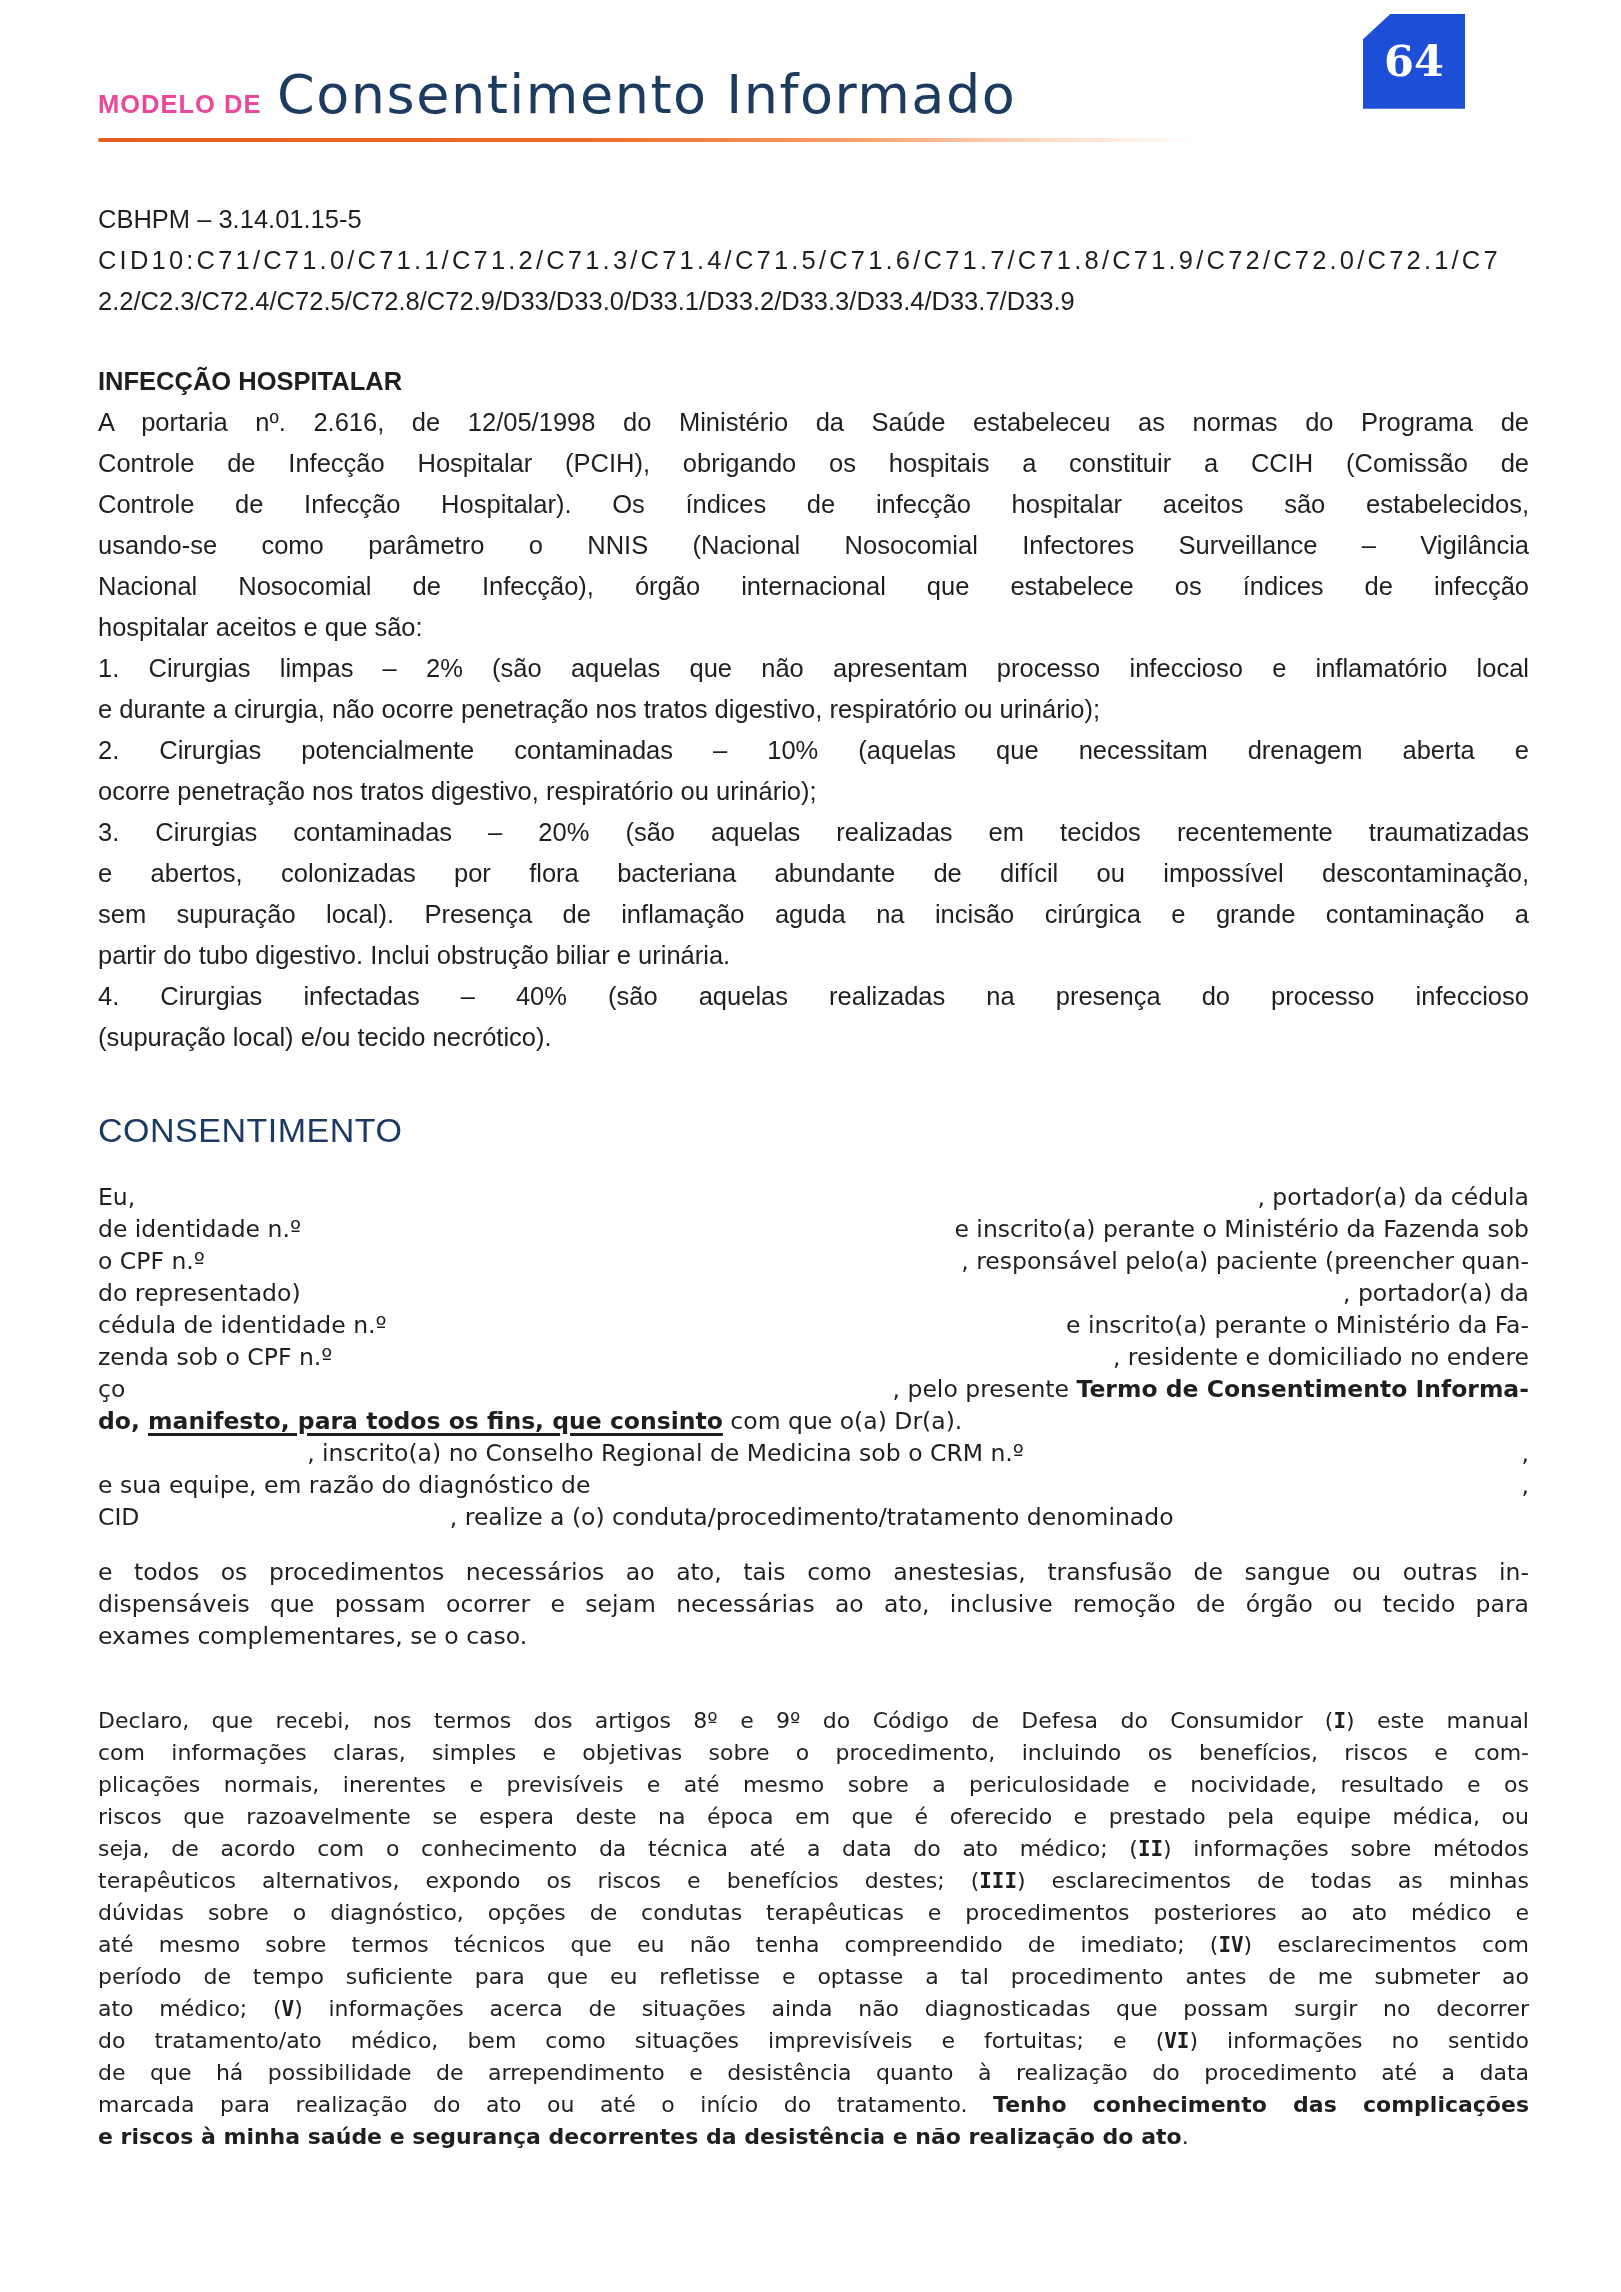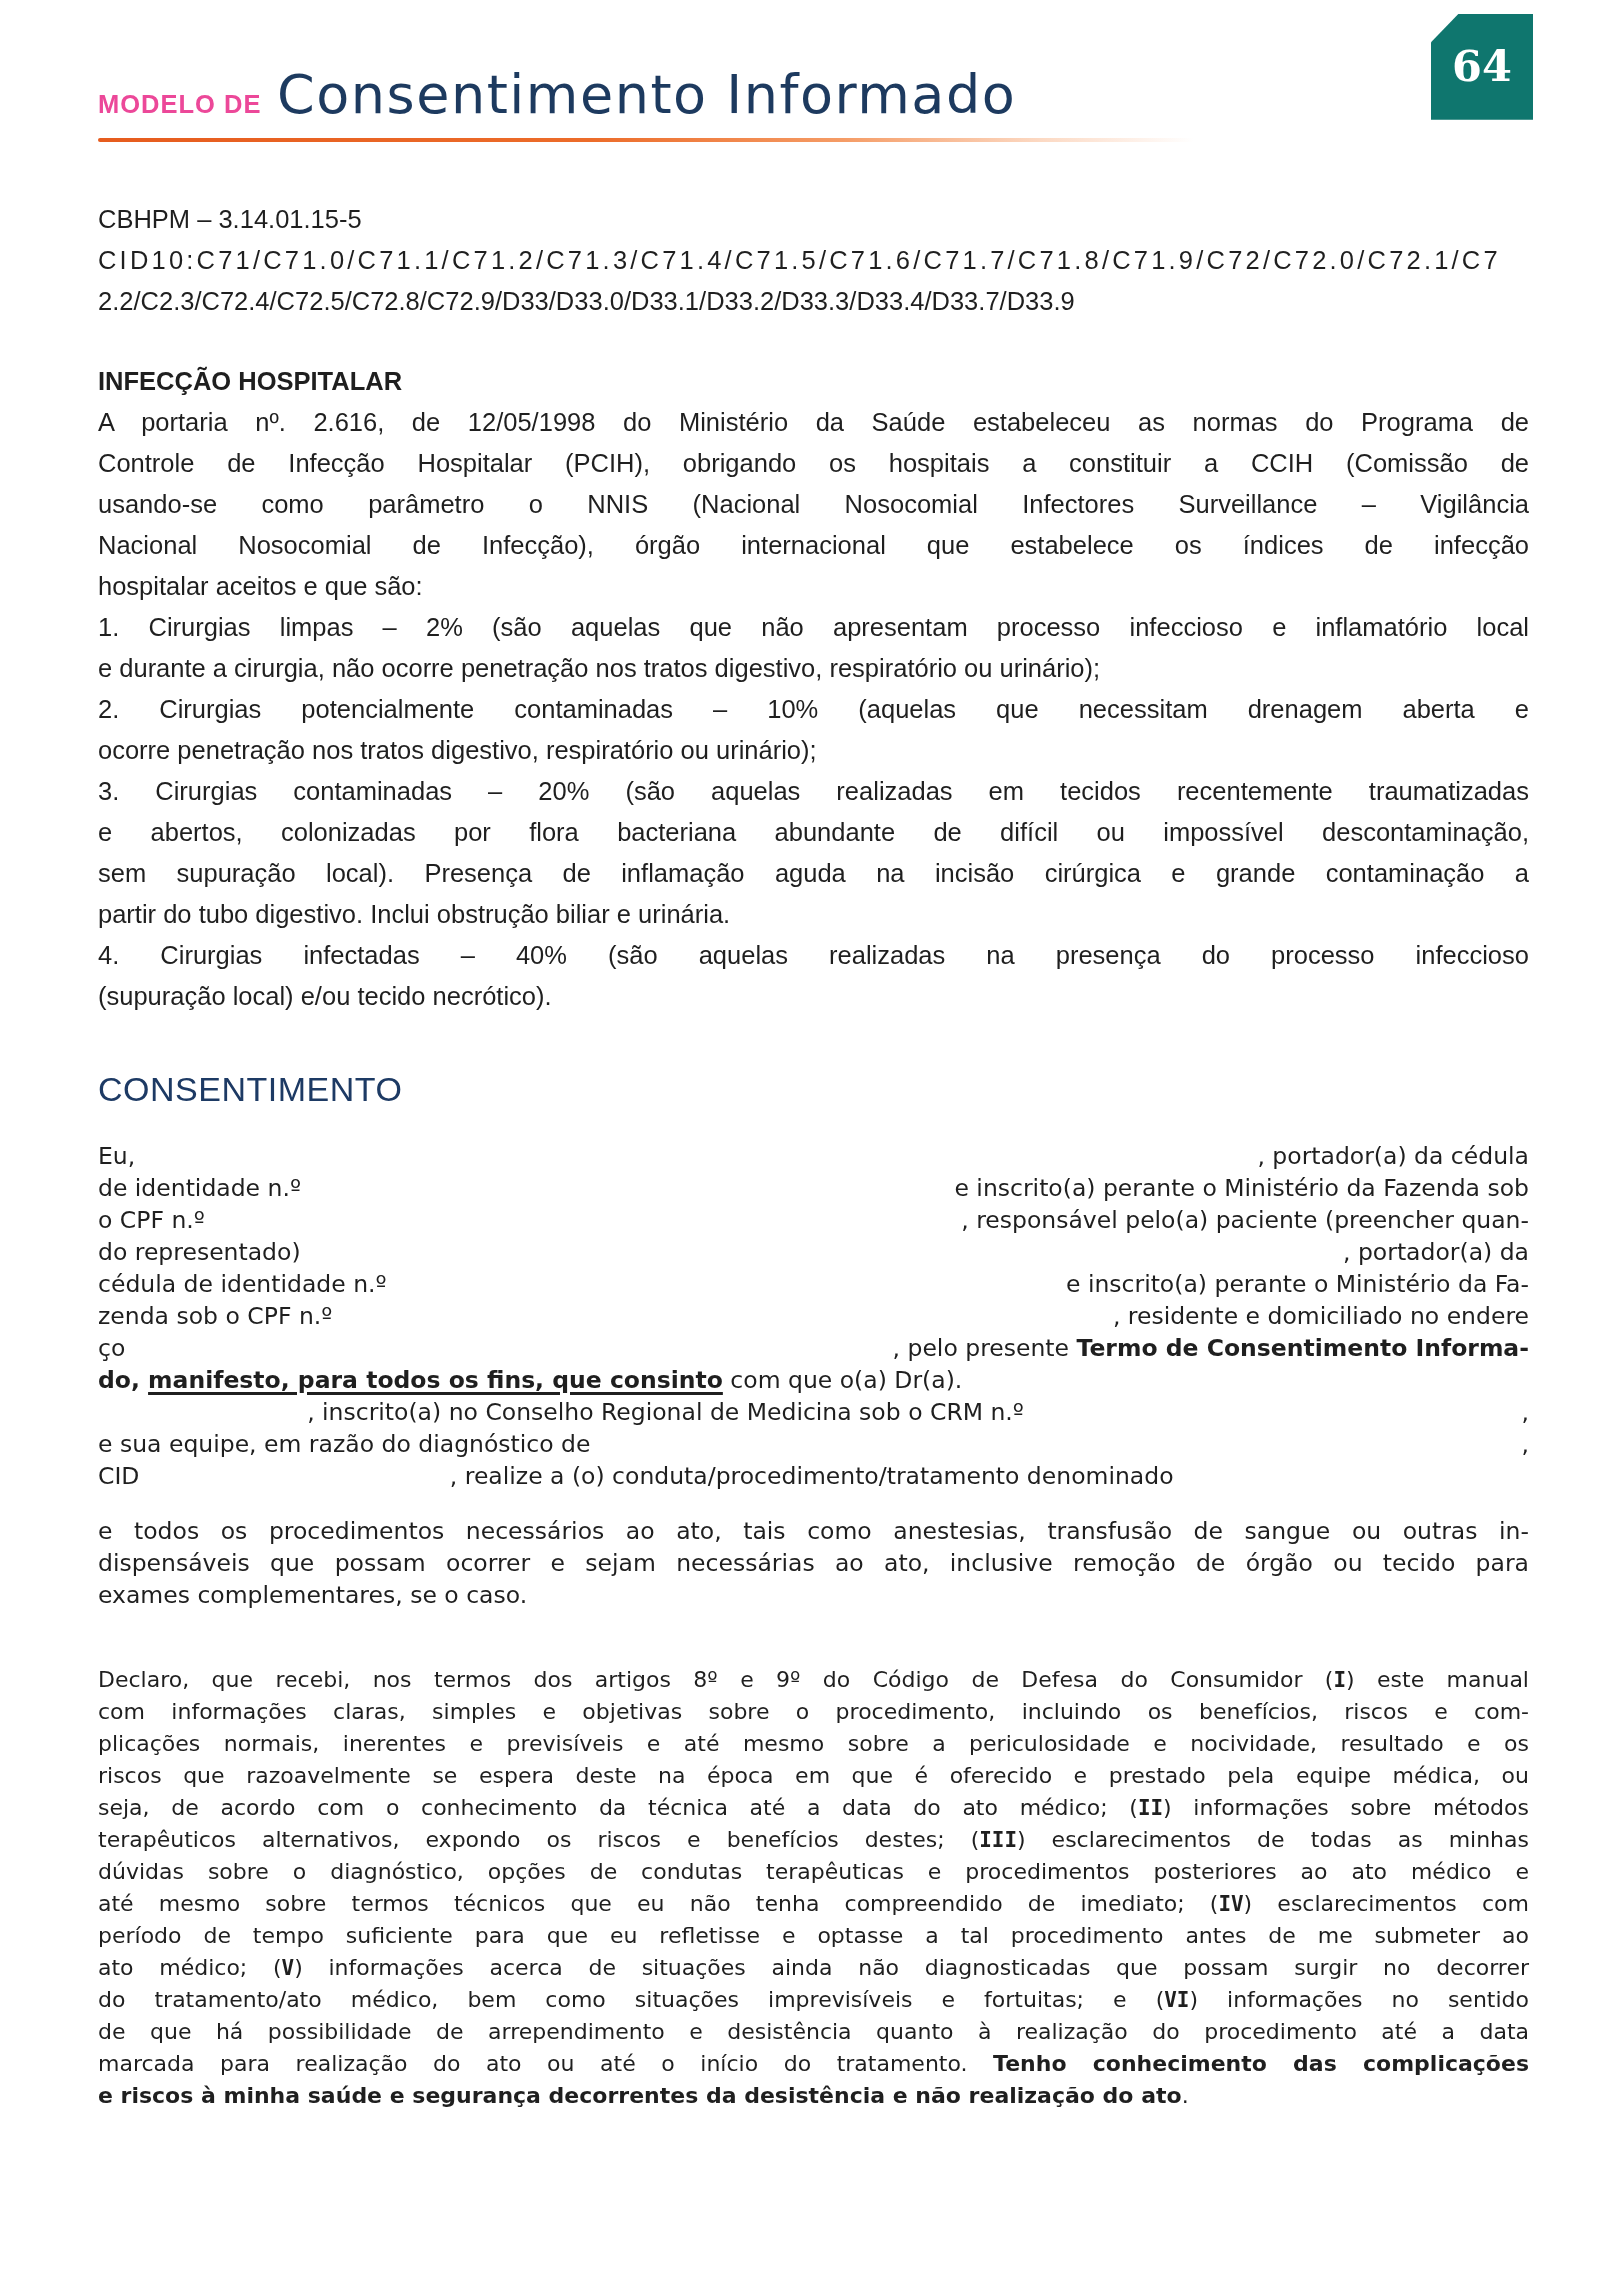--- a/index.html
+++ b/index.html
@@ -22,22 +22,22 @@
   }
   .pagetitle{
     font-family:"DejaVu Sans","Liberation Sans",sans-serif;
     font-size:54px;font-weight:normal;color:#1d3a5f;letter-spacing:1.5px;
   }
   .rule{
     margin-top:11.8px;height:3.9px;width:1096px;border-radius:2px;
     background:linear-gradient(to right,#e65c1e 0%,#ec6c2a 45%,#f59c66 68%,#fcd9c3 86%,rgba(255,255,255,0) 100%);
   }
   .badge{
-    position:absolute;left:1333px;top:13.7px;width:102px;height:106px;
-    background:#0f766e;
+    position:absolute;left:1265px;top:13.7px;width:102px;height:95px;
+    background:#1d4ed8;
     clip-path:polygon(27% 0,100% 0,100% 100%,0 100%,0 27%);
     display:flex;align-items:center;justify-content:center;
   }
   .badge .num{
     font-family:"DejaVu Serif",serif;font-weight:bold;
     color:#ffffff;font-size:43px;line-height:1;
   }
 
   
   .tl{min-height:1em;}
@@ -102,20 +102,21 @@
         <div class="tl"><span>CBHPM – 3.14.01.15-5</span></div>
         <div class="tl ls"><span>CID10:C71/C71.0/C71.1/C71.2/C71.3/C71.4/C71.5/C71.6/C71.7/C71.8/C71.9/C72/C72.0/C72.1/C7</span></div>
         <div class="tl"><span>2.2/C2.3/C72.4/C72.5/C72.8/C72.9/D33/D33.0/D33.1/D33.2/D33.3/D33.4/D33.7/D33.9</span></div>
       </div>
 
     <div class="infeccao">
       <div class="h tl">INFECÇÃO HOSPITALAR</div>
       <div>
           <div class="tl just"><span>A portaria nº. 2.616, de 12/05/1998 do Ministério da Saúde estabeleceu as normas do Programa de</span></div>
           <div class="tl just"><span>Controle de Infecção Hospitalar (PCIH), obrigando os hospitais a constituir a CCIH (Comissão de</span></div>
+          <div class="tl just"><span>Controle de Infecção Hospitalar). Os índices de infecção hospitalar aceitos são estabelecidos,</span></div>
           <div class="tl just"><span>usando-se como parâmetro o NNIS (Nacional Nosocomial Infectores Surveillance – Vigilância</span></div>
           <div class="tl just"><span>Nacional Nosocomial de Infecção), órgão internacional que estabelece os índices de infecção</span></div>
           <div class="tl"><span>hospitalar aceitos e que são:</span></div>
           <div class="tl just"><span>1. Cirurgias limpas – 2% (são aquelas que não apresentam processo infeccioso e inflamatório local</span></div>
           <div class="tl"><span>e durante a cirurgia, não ocorre penetração nos tratos digestivo, respiratório ou urinário);</span></div>
           <div class="tl just"><span>2. Cirurgias potencialmente contaminadas – 10% (aquelas que necessitam drenagem aberta e</span></div>
           <div class="tl"><span>ocorre penetração nos tratos digestivo, respiratório ou urinário);</span></div>
           <div class="tl just"><span>3. Cirurgias contaminadas – 20% (são aquelas realizadas em tecidos recentemente traumatizadas</span></div>
           <div class="tl just"><span>e abertos, colonizadas por flora bacteriana abundante de difícil ou impossível descontaminação,</span></div>
           <div class="tl just"><span>sem supuração local). Presença de inflamação aguda na incisão cirúrgica e grande contaminação a</span></div>

